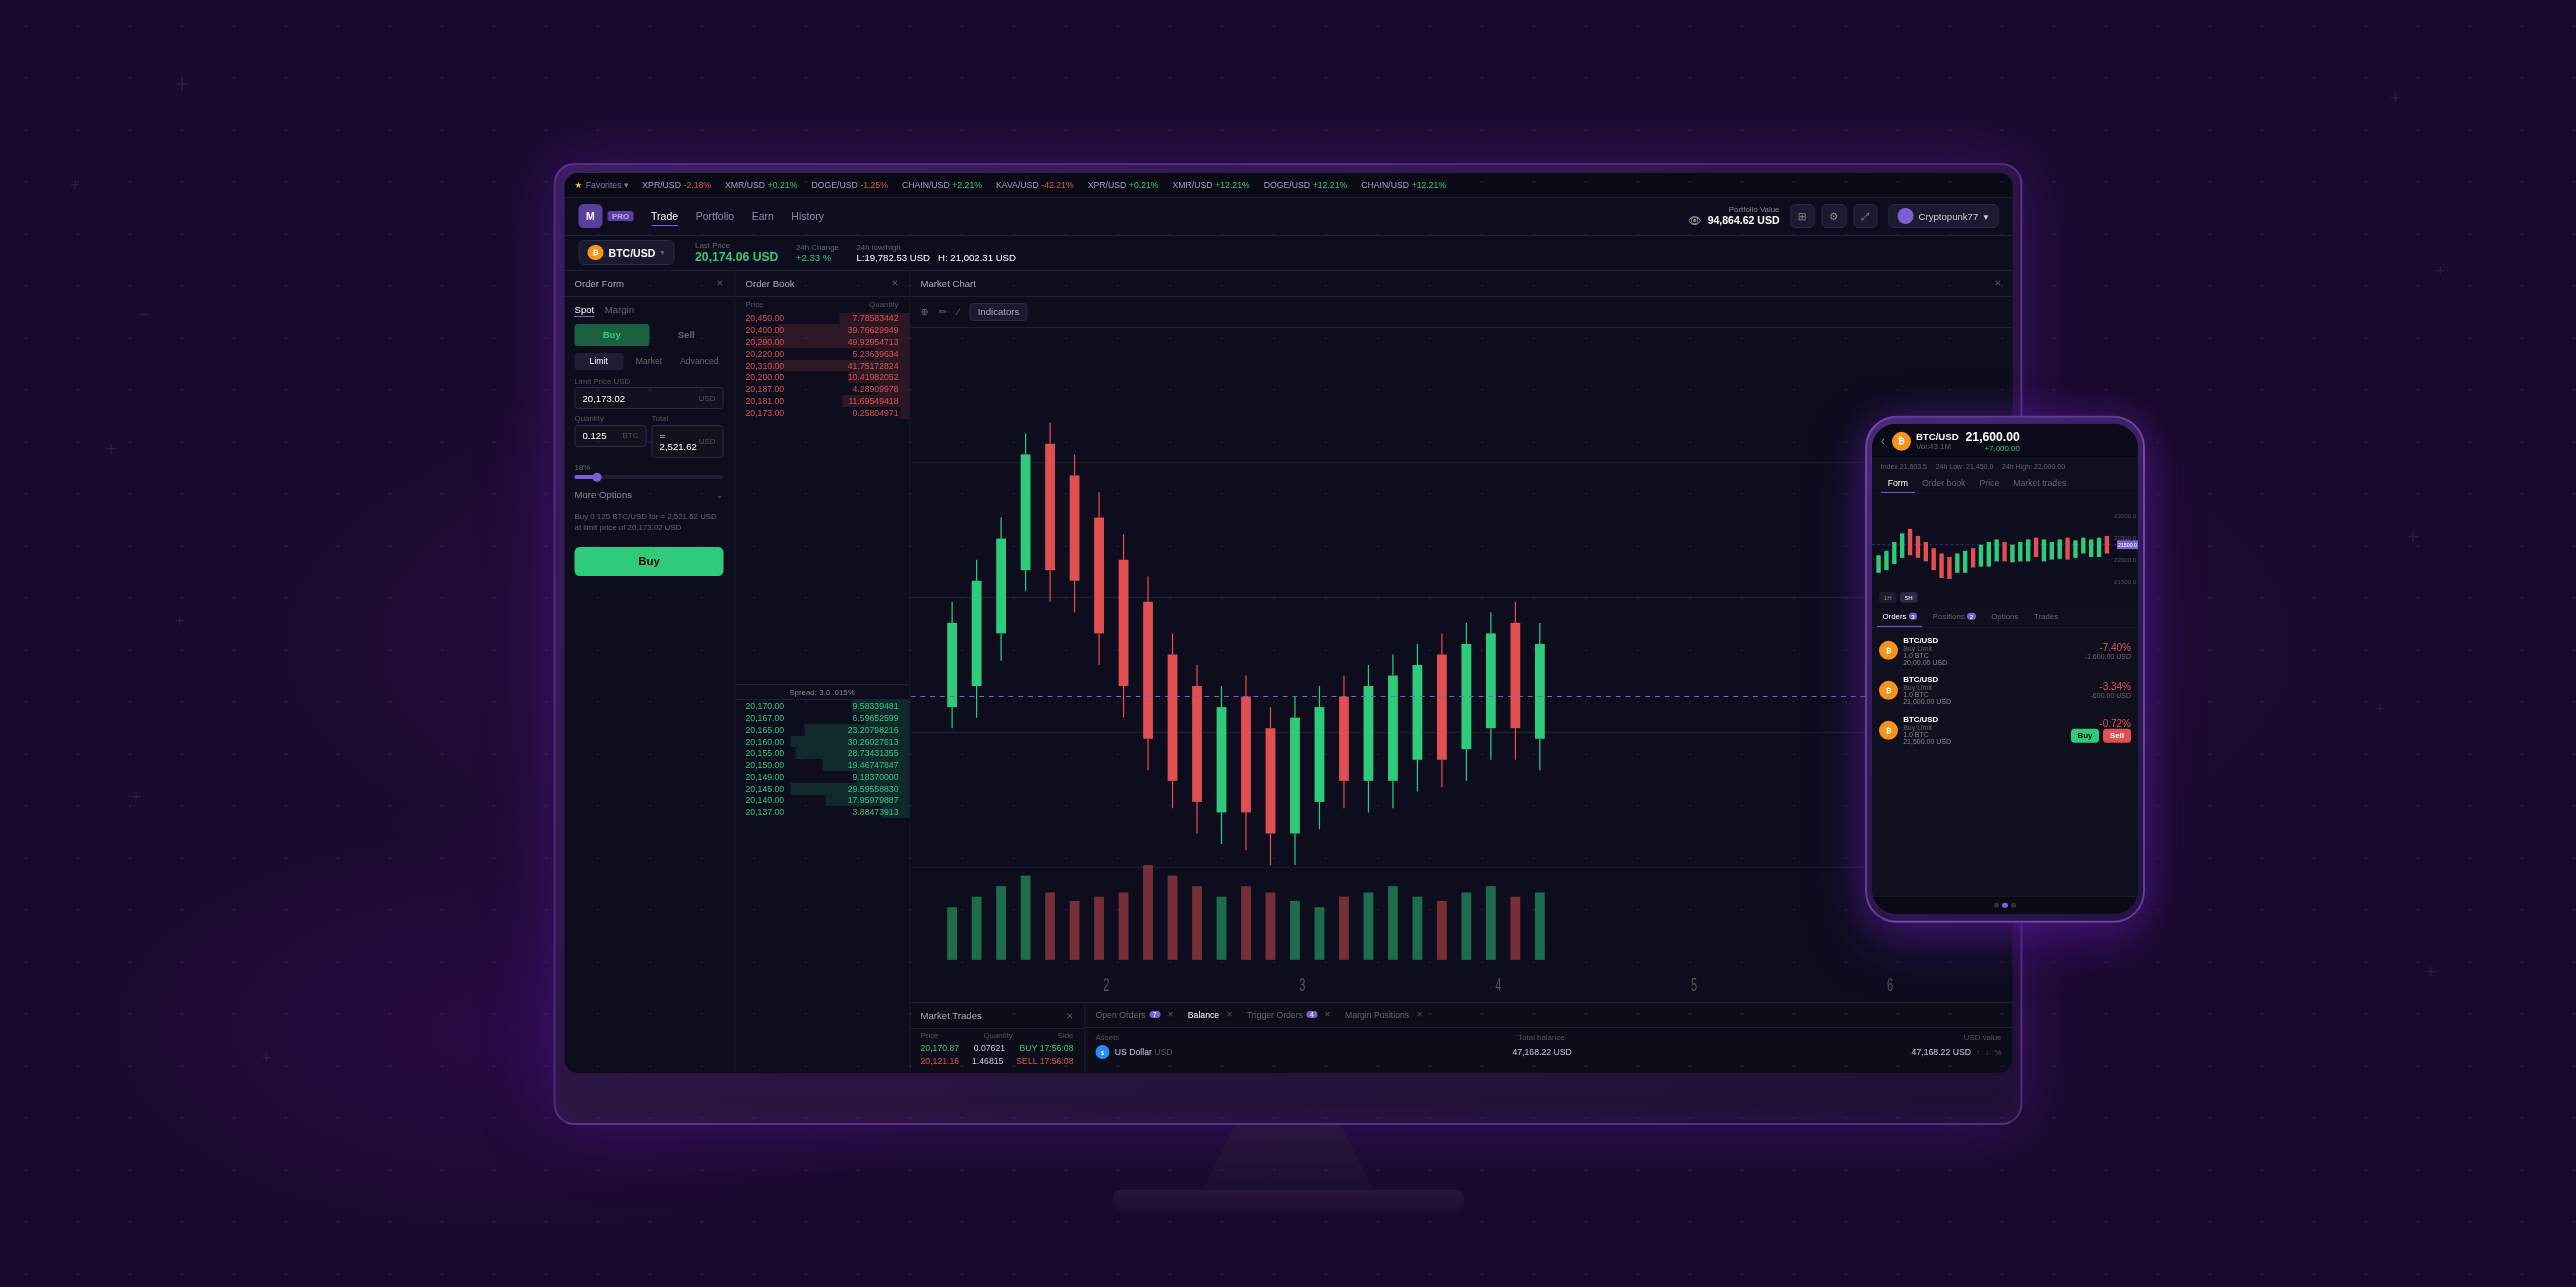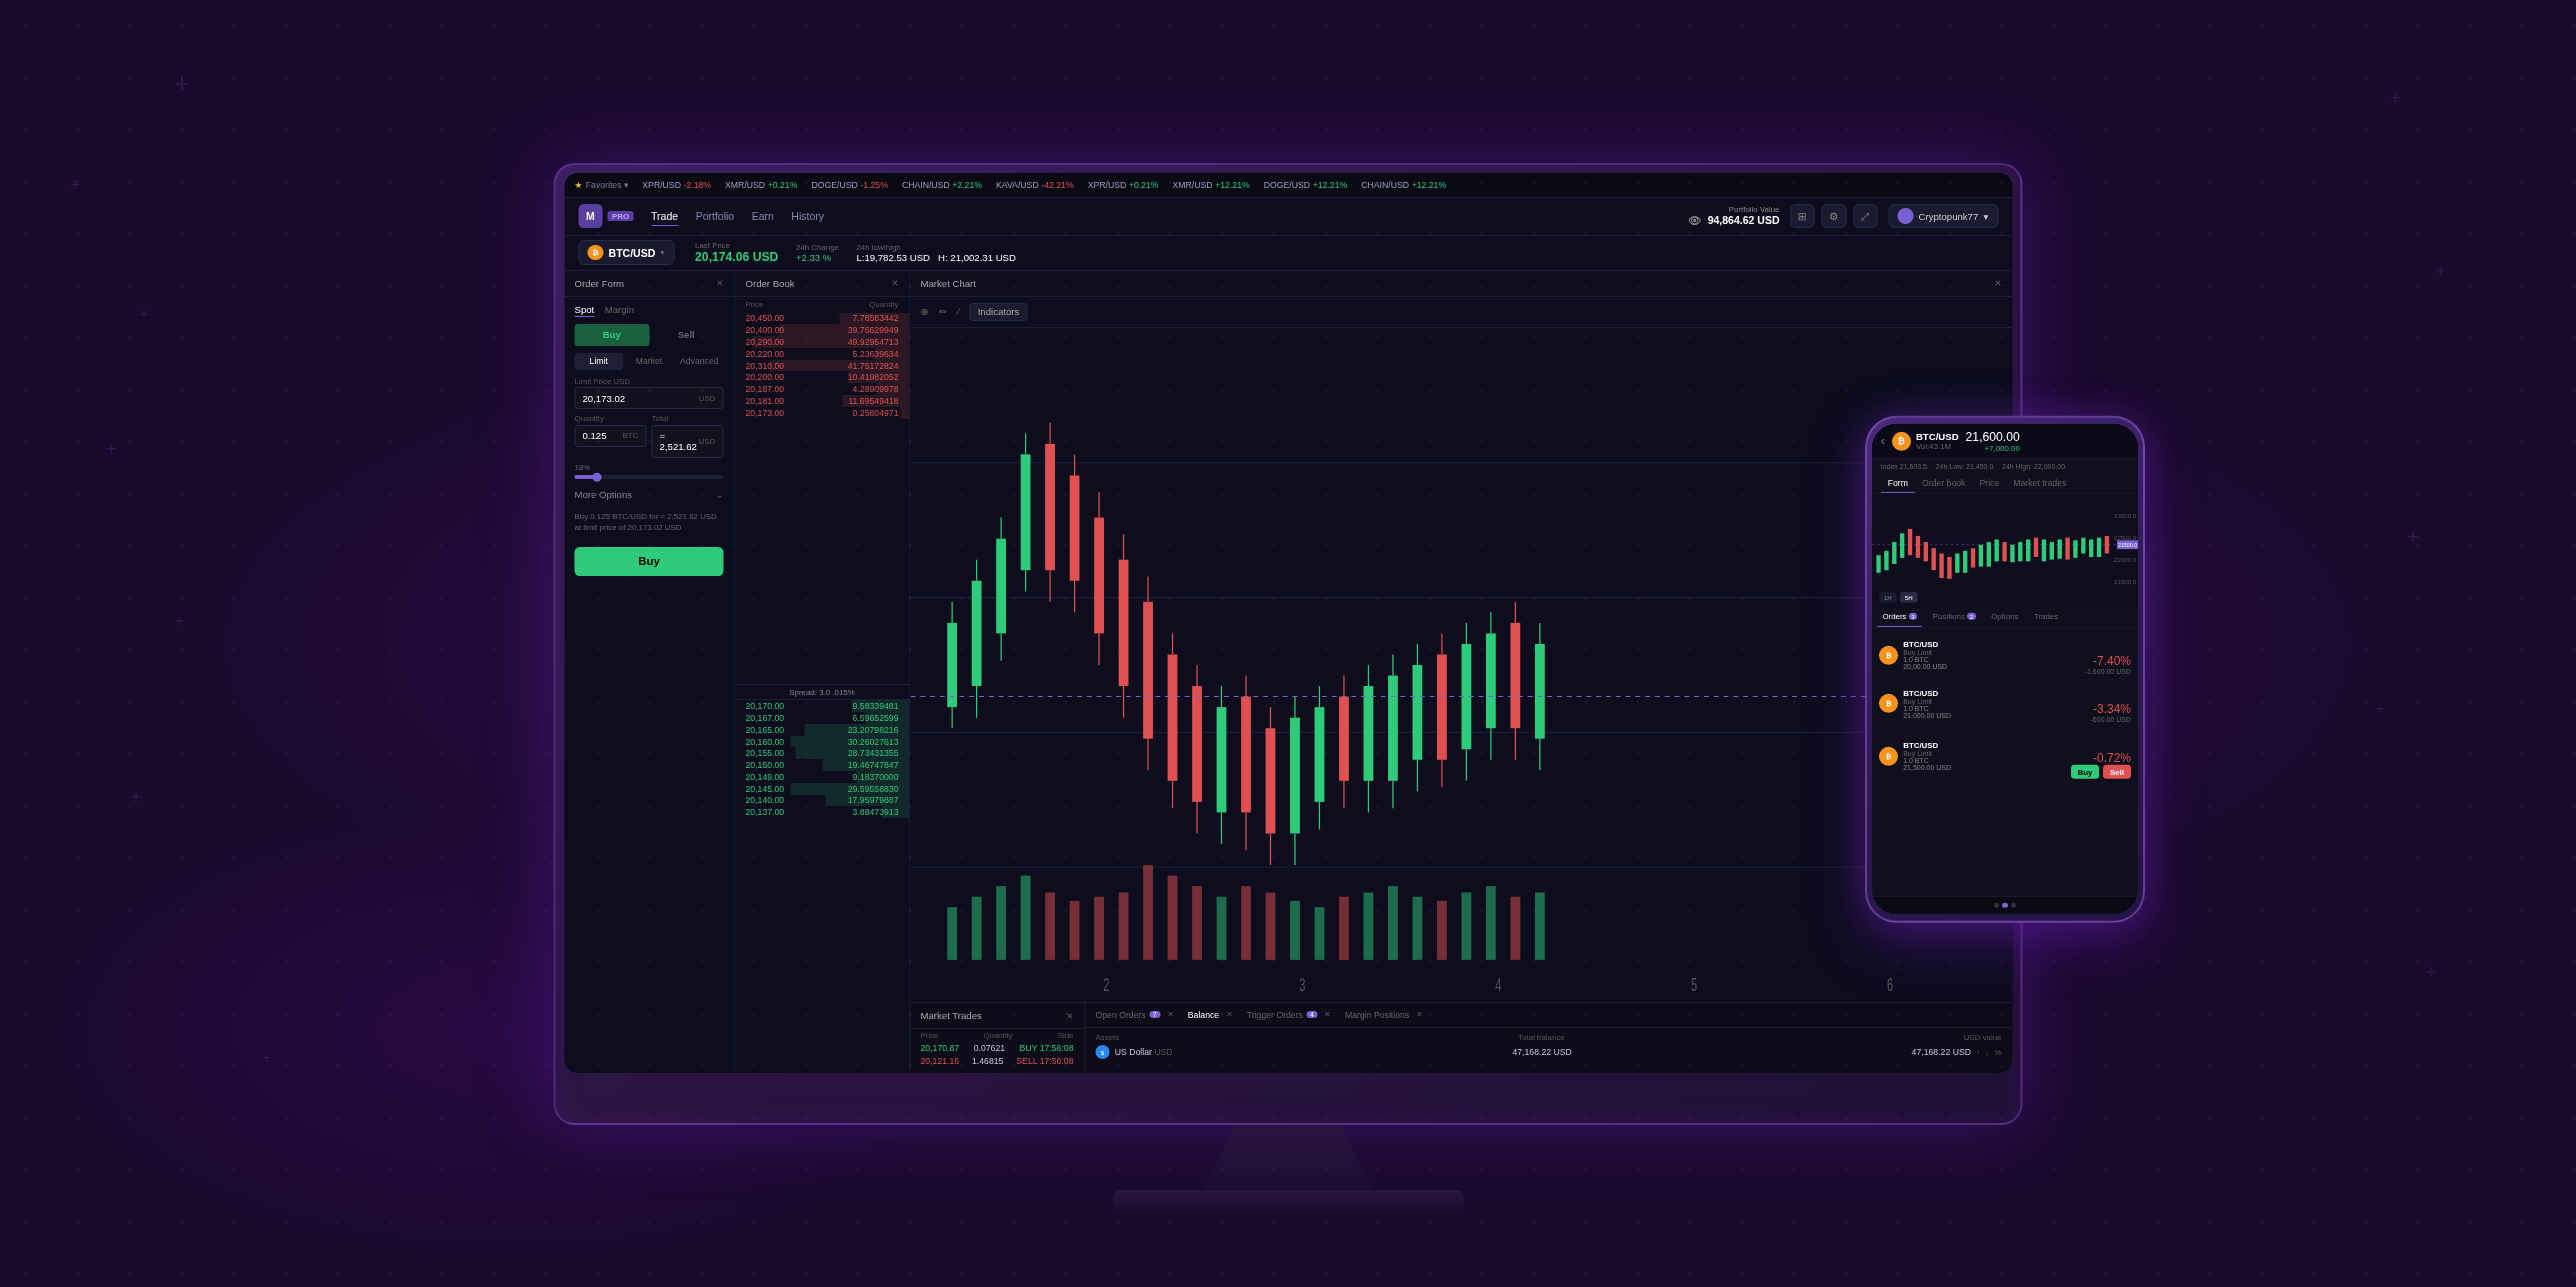--- a/index.html
+++ b/index.html
@@ -479,21 +479,21 @@
       background: #0a0a18;
       display: flex; align-items: center;
       padding: 0 8.7px; gap: 7px;
       border-bottom: 0.9px solid #1a1a30;
     }
     .mob-back { color: #888; font-size: 12.2px; }
     .mob-coin-info { flex: 1; }
     .mob-pair { font-size: 9.6px; font-weight: 600; color: #fff; }
     .mob-vol { font-size: 7.9px; color: #666; }
     .mob-price-right { text-align: right; }
-    .mob-price { font-size: 12.2px; font-weight: 400; color: #fff; }
+    .mob-price { font-size: 12.2px; font-weight: 700; color: #fff; }
     .mob-change { font-size: 7.9px; color: #2ecc7a; }
 
     .mob-stats {
       display: flex; padding: 3.5px 8.7px; gap: 8.7px;
       font-size: 7px; color: #666;
     }
 
     .mob-chart-tabs {
       display: flex; padding: 0 8.7px;
       border-bottom: 0.9px solid #1a1a30;
@@ -537,21 +537,21 @@
       background: #f7931a;
       border-radius: 50%;
       display: flex; align-items: center; justify-content: center;
       font-size: 7px; color: #fff; font-weight: 700;
       flex-shrink: 0;
     }
     .mob-order-details { flex: 1; }
     .mob-order-pair { font-size: 7.9px; color: #fff; font-weight: 600; }
     .mob-order-type { font-size: 7px; color: #666; }
     .mob-order-amount { text-align: right; }
-    .mob-order-pct { font-size: 12px; margin-top: 18px; }
+    .mob-order-pct { font-size: 10px; }
     .mob-order-usd { font-size: 7px; color: #666; }
     .mob-buy-sell { display: flex; gap: 3.5px; }
     .mob-buy-btn {
       padding: 2.6px 7px; background: #2ecc7a; color: #000;
       border-radius: 3.5px; font-size: 7.9px; font-weight: 600; cursor: pointer;
     }
     .mob-sell-btn {
       padding: 2.6px 7px; background: #e05050; color: #fff;
       border-radius: 3.5px; font-size: 7.9px; font-weight: 600; cursor: pointer;
     }

